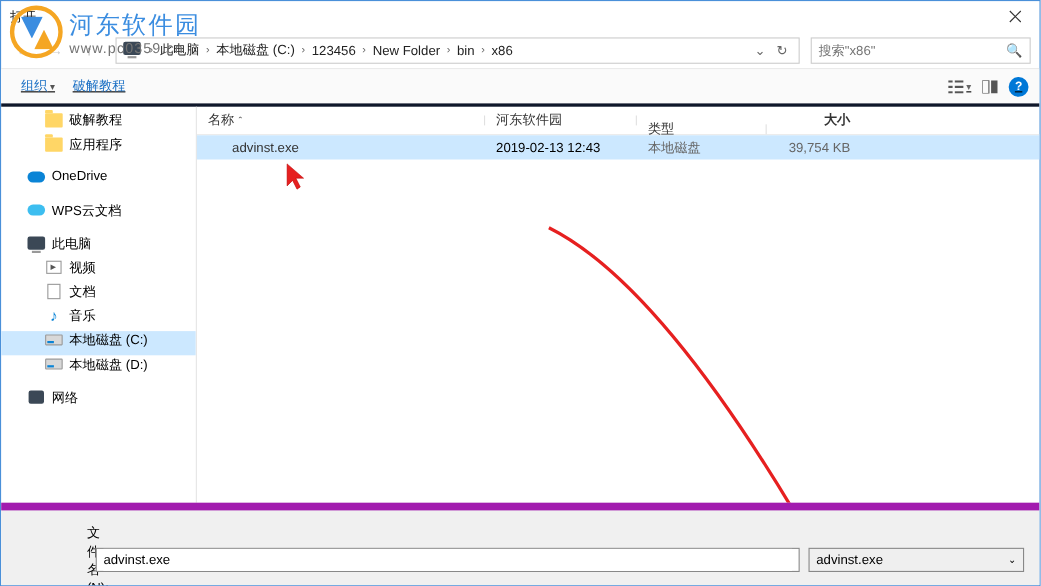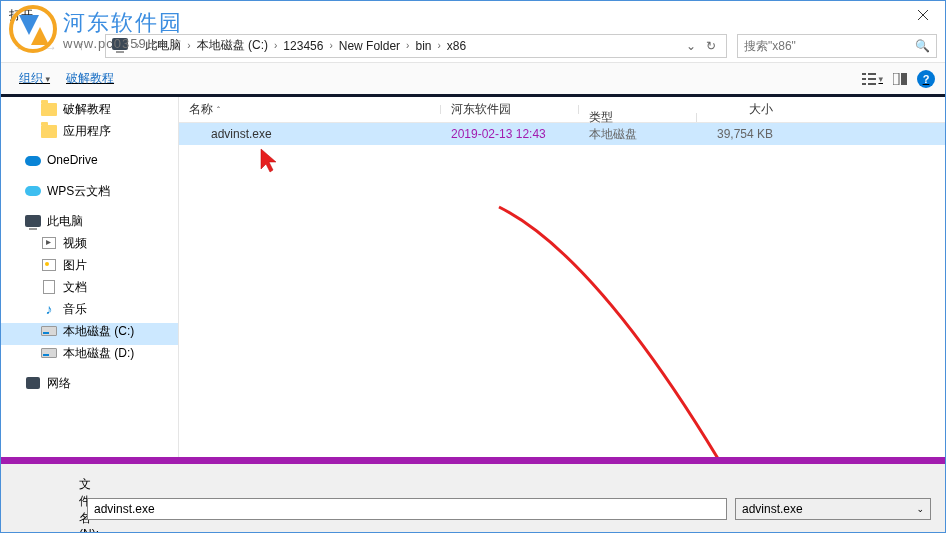--- a/index.html
+++ b/index.html
@@ -45,29 +45,29 @@
 .sb-item.selected { background: #cce8ff; }
 .sb-icon { width: 16px; height: 16px; margin-right: 6px; display: inline-flex; align-items: center; justify-content: center; flex-shrink: 0; }
 .sb-spacer { height: 8px; }
 
 .fileview { flex: 1; position: relative; }
 .fv-header { display: flex; height: 26px; align-items: center; border-bottom: 1px solid #e8e8e8; }
 .fv-col { padding: 0 10px; color: #333; position: relative; cursor: pointer; }
 .fv-col.name { width: 262px; }
 .fv-col.date { width: 138px; }
 .fv-col.type { width: 118px; margin-top: 15px; }
-.fv-col.size { width: 100px; text-align: right; padding-right: 24px; }
+.fv-col.size { width: 100px; text-align: right; padding-right: 24px; font-weight: bold; }
 .fv-col::after { content: ""; position: absolute; right: 0; top: 4px; bottom: 4px; width: 1px; background: #e0e0e0; }
 .fv-col.size::after { display: none; }
 .sort-caret { font-size: 9px; color: #555; margin-left: 4px; }
 .fv-row { display: flex; height: 22px; align-items: center; }
 .fv-row.sel { background: #cce8ff; }
 .fv-cell { padding: 0 10px; color: #333; }
 .fv-cell.name { width: 262px; display: flex; align-items: center; }
-.fv-cell.date { width: 138px; color: #a21caf; }
+.fv-cell.date { width: 138px; color: #000000; }
 .fv-cell.type { width: 118px; color: #666; }
 .fv-cell.size { width: 100px; text-align: right; color: #666; padding-right: 24px; }
 .file-ic { width: 16px; height: 16px; margin-right: 6px; }
 
 .cursor-arrow { position: absolute; pointer-events: none; }
 .cursor-arrow svg { display: block; }
 .red-arrow { position: absolute; pointer-events: none; }
 
 .bottombar { position: absolute; left: 0; right: 0; bottom: 0; height: 75px; background: #f0f0f0; border-top: 7px solid #a21caf; padding: 8px 14px; }
 .filename-row { display: flex; align-items: center; margin-top: 4px; }
@@ -212,26 +212,20 @@
         <span>此电脑</span>
       </div>
       <div class="sb-item l2">
         <span class="sb-icon">
           <span class="ic-video"></span>
         </span>
         <span>视频</span>
       </div>
       <div class="sb-item l2">
         <span class="sb-icon">
-          <span class="ic-image"></span>
-        </span>
-        <span>图片</span>
-      </div>
-      <div class="sb-item l2">
-        <span class="sb-icon">
           <span class="ic-doc"></span>
         </span>
         <span>文档</span>
       </div>
       <div class="sb-item l2">
         <span class="sb-icon">
           <span class="ic-music">♪</span>
         </span>
         <span>音乐</span>
       </div>

